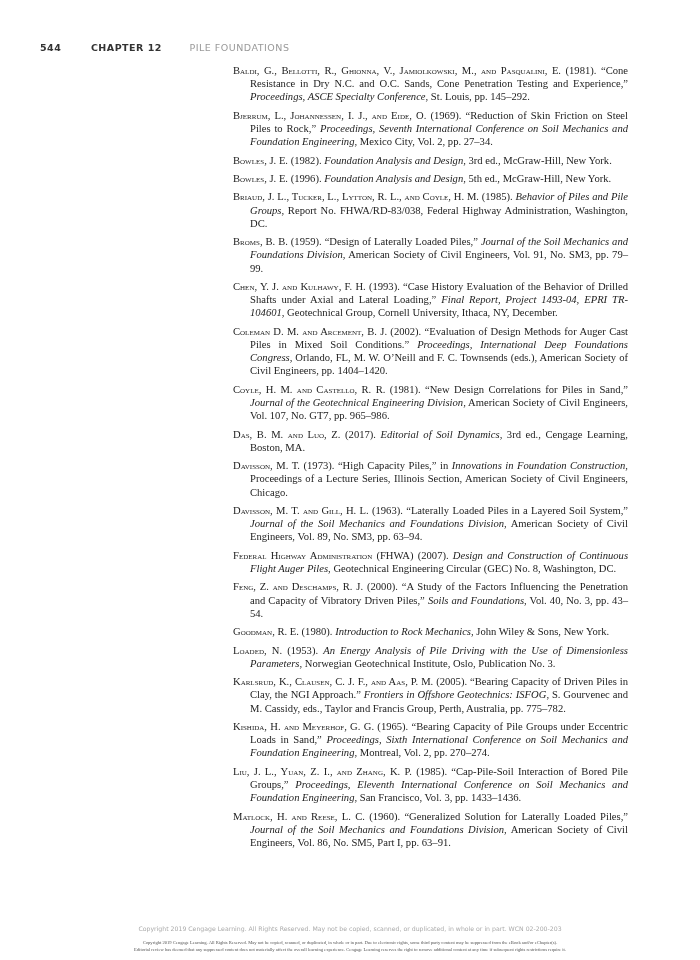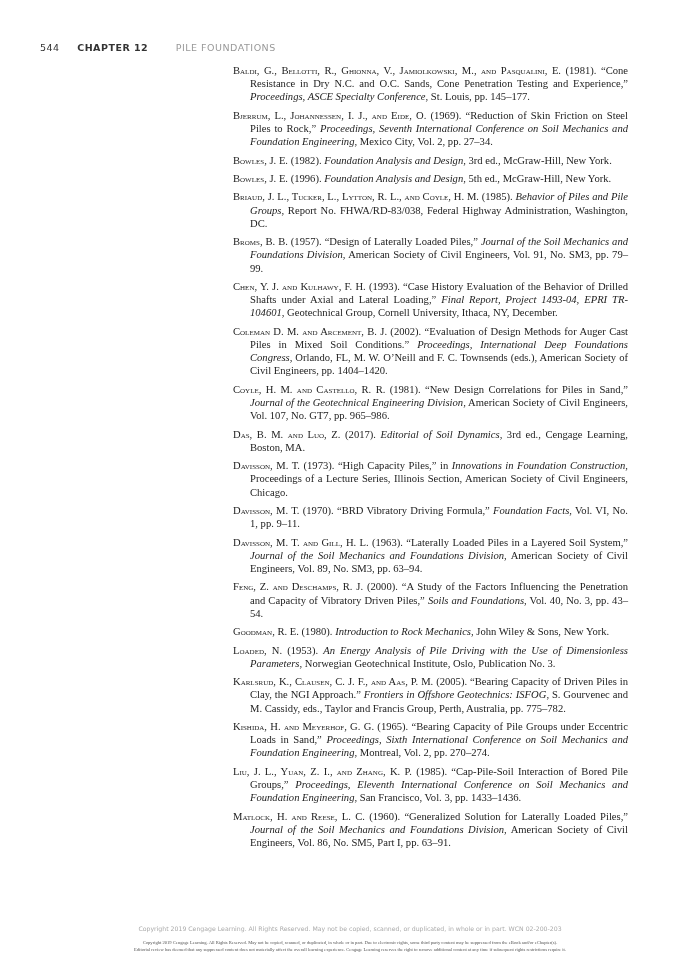--- a/index.html
+++ b/index.html
@@ -1,50 +1,50 @@
 <!DOCTYPE html>
 <html><head>
 <meta charset="utf-8">
 <style>
   html, body { margin:0; padding:0; background:#ffffff; }
   body { width:700px; height:960px; position:relative; overflow:hidden; }
   .header { position:absolute; left:40px; top:42px; font-family:"DejaVu Sans", sans-serif; font-size:9.5px; letter-spacing:0.5px; }
-  .header .pg { color:#333; font-weight:normal; margin-right:14px; }
+  .header .pg { color:#333; font-weight:bold; margin-right:26px; }
   .header .ch { color:#333; font-weight:bold; margin-right:24px; }
   .header .sec { color:#999; }
   .refs { position:absolute; left:233px; top:64px; width:395px; font-family:"Liberation Serif", serif; font-size:10.6px; line-height:13.2px; color:#222; }
   .ref { padding-left:17px; text-indent:-17px; margin-bottom:5.2px; text-align:justify; }
   .ref i { font-style:italic; }
   .auth { font-variant:small-caps; }
   .footer1 { position:absolute; left:0; width:700px; top:925px; text-align:center; font-family:"DejaVu Sans", sans-serif; font-size:6.2px; color:#aaa; }
   .footer2 { position:absolute; left:0; width:700px; top:940px; text-align:center; font-family:"Liberation Serif", serif; font-size:4.6px; line-height:6.5px; color:#555; }
 </style>
 </head>
 <body>
 
 <div class="header">
   <span class="pg">544</span>
   <span class="ch">CHAPTER 12</span>
   <span class="sec">PILE FOUNDATIONS</span>
 </div>
 
 <div class="refs" id="refs">
-    <div class="ref"><span class="auth">Baldi, G., Bellotti, R., Ghionna, V., Jamiolkowski, M., and Pasqualini, E.</span><span> (1981). “Cone Resistance in Dry N.C. and O.C. Sands, Cone Penetration Testing and Experience,” </span><i>Proceedings, ASCE Specialty Conference</i><span>, St. Louis, pp. 145–177.</span></div>
+    <div class="ref"><span class="auth">Baldi, G., Bellotti, R., Ghionna, V., Jamiolkowski, M., and Pasqualini, E.</span><span> (1981). “Cone Resistance in Dry N.C. and O.C. Sands, Cone Penetration Testing and Experience,” </span><i>Proceedings, ASCE Specialty Conference</i><span>, St. Louis, pp. 145–292.</span></div>
     <div class="ref"><span class="auth">Bjerrum, L., Johannessen, I. J., and Eide, O.</span><span> (1969). “Reduction of Skin Friction on Steel Piles to Rock,” </span><i>Proceedings, Seventh International Conference on Soil Mechanics and Foundation Engineering</i><span>, Mexico City, Vol. 2, pp. 27–34.</span></div>
     <div class="ref"><span class="auth">Bowles, J. E.</span><span> (1982). </span><i>Foundation Analysis and Design</i><span>, 3rd ed., McGraw-Hill, New York.</span></div>
     <div class="ref"><span class="auth">Bowles, J. E.</span><span> (1996). </span><i>Foundation Analysis and Design</i><span>, 5th ed., McGraw-Hill, New York.</span></div>
     <div class="ref"><span class="auth">Briaud, J. L., Tucker, L., Lytton, R. L., and Coyle, H. M.</span><span> (1985). </span><i>Behavior of Piles and Pile Groups</i><span>, Report No. FHWA/RD-83/038, Federal Highway Administration, Washington, DC.</span></div>
-    <div class="ref"><span class="auth">Broms, B. B.</span><span> (1957). “Design of Laterally Loaded Piles,” </span><i>Journal of the Soil Mechanics and Foundations Division</i><span>, American Society of Civil Engineers, Vol. 91, No. SM3, pp. 79–99.</span></div>
+    <div class="ref"><span class="auth">Broms, B. B.</span><span> (1959). “Design of Laterally Loaded Piles,” </span><i>Journal of the Soil Mechanics and Foundations Division</i><span>, American Society of Civil Engineers, Vol. 91, No. SM3, pp. 79–99.</span></div>
     <div class="ref"><span class="auth">Chen, Y. J. and Kulhawy, F. H.</span><span> (1993). “Case History Evaluation of the Behavior of Drilled Shafts under Axial and Lateral Loading,” </span><i>Final Report, Project 1493-04, EPRI TR-104601</i><span>, Geotechnical Group, Cornell University, Ithaca, NY, December.</span></div>
     <div class="ref"><span class="auth">Coleman D. M. and Arcement, B. J.</span><span> (2002). “Evaluation of Design Methods for Auger Cast Piles in Mixed Soil Conditions.” </span><i>Proceedings, International Deep Foundations Congress</i><span>, Orlando, FL, M. W. O’Neill and F. C. Townsends (eds.), American Society of Civil Engineers, pp. 1404–1420.</span></div>
     <div class="ref"><span class="auth">Coyle, H. M. and Castello, R. R.</span><span> (1981). “New Design Correlations for Piles in Sand,” </span><i>Journal of the Geotechnical Engineering Division</i><span>, American Society of Civil Engineers, Vol. 107, No. GT7, pp. 965–986.</span></div>
     <div class="ref"><span class="auth">Das, B. M. and Luo, Z.</span><span> (2017). </span><i>Editorial of Soil Dynamics</i><span>, 3rd ed., Cengage Learning, Boston, MA.</span></div>
     <div class="ref"><span class="auth">Davisson, M. T.</span><span> (1973). “High Capacity Piles,” in </span><i>Innovations in Foundation Construction</i><span>, Proceedings of a Lecture Series, Illinois Section, American Society of Civil Engineers, Chicago.</span></div>
-    <div class="ref"><span class="auth">Davisson, M. T.</span><span> (1970). “BRD Vibratory Driving Formula,” </span><i>Foundation Facts</i><span>, Vol. VI, No. 1, pp. 9–11.</span></div>
     <div class="ref"><span class="auth">Davisson, M. T. and Gill, H. L.</span><span> (1963). “Laterally Loaded Piles in a Layered Soil System,” </span><i>Journal of the Soil Mechanics and Foundations Division</i><span>, American Society of Civil Engineers, Vol. 89, No. SM3, pp. 63–94.</span></div>
+    <div class="ref"><span class="auth">Federal Highway Administration (FHWA)</span><span> (2007). </span><i>Design and Construction of Continuous Flight Auger Piles</i><span>, Geotechnical Engineering Circular (GEC) No. 8, Washington, DC.</span></div>
     <div class="ref"><span class="auth">Feng, Z. and Deschamps, R. J.</span><span> (2000). “A Study of the Factors Influencing the Penetration and Capacity of Vibratory Driven Piles,” </span><i>Soils and Foundations</i><span>, Vol. 40, No. 3, pp. 43–54.</span></div>
     <div class="ref"><span class="auth">Goodman, R. E.</span><span> (1980). </span><i>Introduction to Rock Mechanics</i><span>, John Wiley &amp; Sons, New York.</span></div>
     <div class="ref"><span class="auth">Loaded, N.</span><span> (1953). </span><i>An Energy Analysis of Pile Driving with the Use of Dimensionless Parameters</i><span>, Norwegian Geotechnical Institute, Oslo, Publication No. 3.</span></div>
     <div class="ref"><span class="auth">Karlsrud, K., Clausen, C. J. F., and Aas, P. M.</span><span> (2005). “Bearing Capacity of Driven Piles in Clay, the NGI Approach.” </span><i>Frontiers in Offshore Geotechnics: ISFOG</i><span>, S. Gourvenec and M. Cassidy, eds., Taylor and Francis Group, Perth, Australia, pp. 775–782.</span></div>
     <div class="ref"><span class="auth">Kishida, H. and Meyerhof, G. G.</span><span> (1965). “Bearing Capacity of Pile Groups under Eccentric Loads in Sand,” </span><i>Proceedings, Sixth International Conference on Soil Mechanics and Foundation Engineering</i><span>, Montreal, Vol. 2, pp. 270–274.</span></div>
     <div class="ref"><span class="auth">Liu, J. L., Yuan, Z. I., and Zhang, K. P.</span><span> (1985). “Cap-Pile-Soil Interaction of Bored Pile Groups,” </span><i>Proceedings, Eleventh International Conference on Soil Mechanics and Foundation Engineering</i><span>, San Francisco, Vol. 3, pp. 1433–1436.</span></div>
     <div class="ref"><span class="auth">Matlock, H. and Reese, L. C.</span><span> (1960). “Generalized Solution for Laterally Loaded Piles,” </span><i>Journal of the Soil Mechanics and Foundations Division</i><span>, American Society of Civil Engineers, Vol. 86, No. SM5, Part I, pp. 63–91.</span></div>
   </div>
 
 <div class="footer1">Copyright 2019 Cengage Learning. All Rights Reserved. May not be copied, scanned, or duplicated, in whole or in part.  WCN 02-200-203</div>

